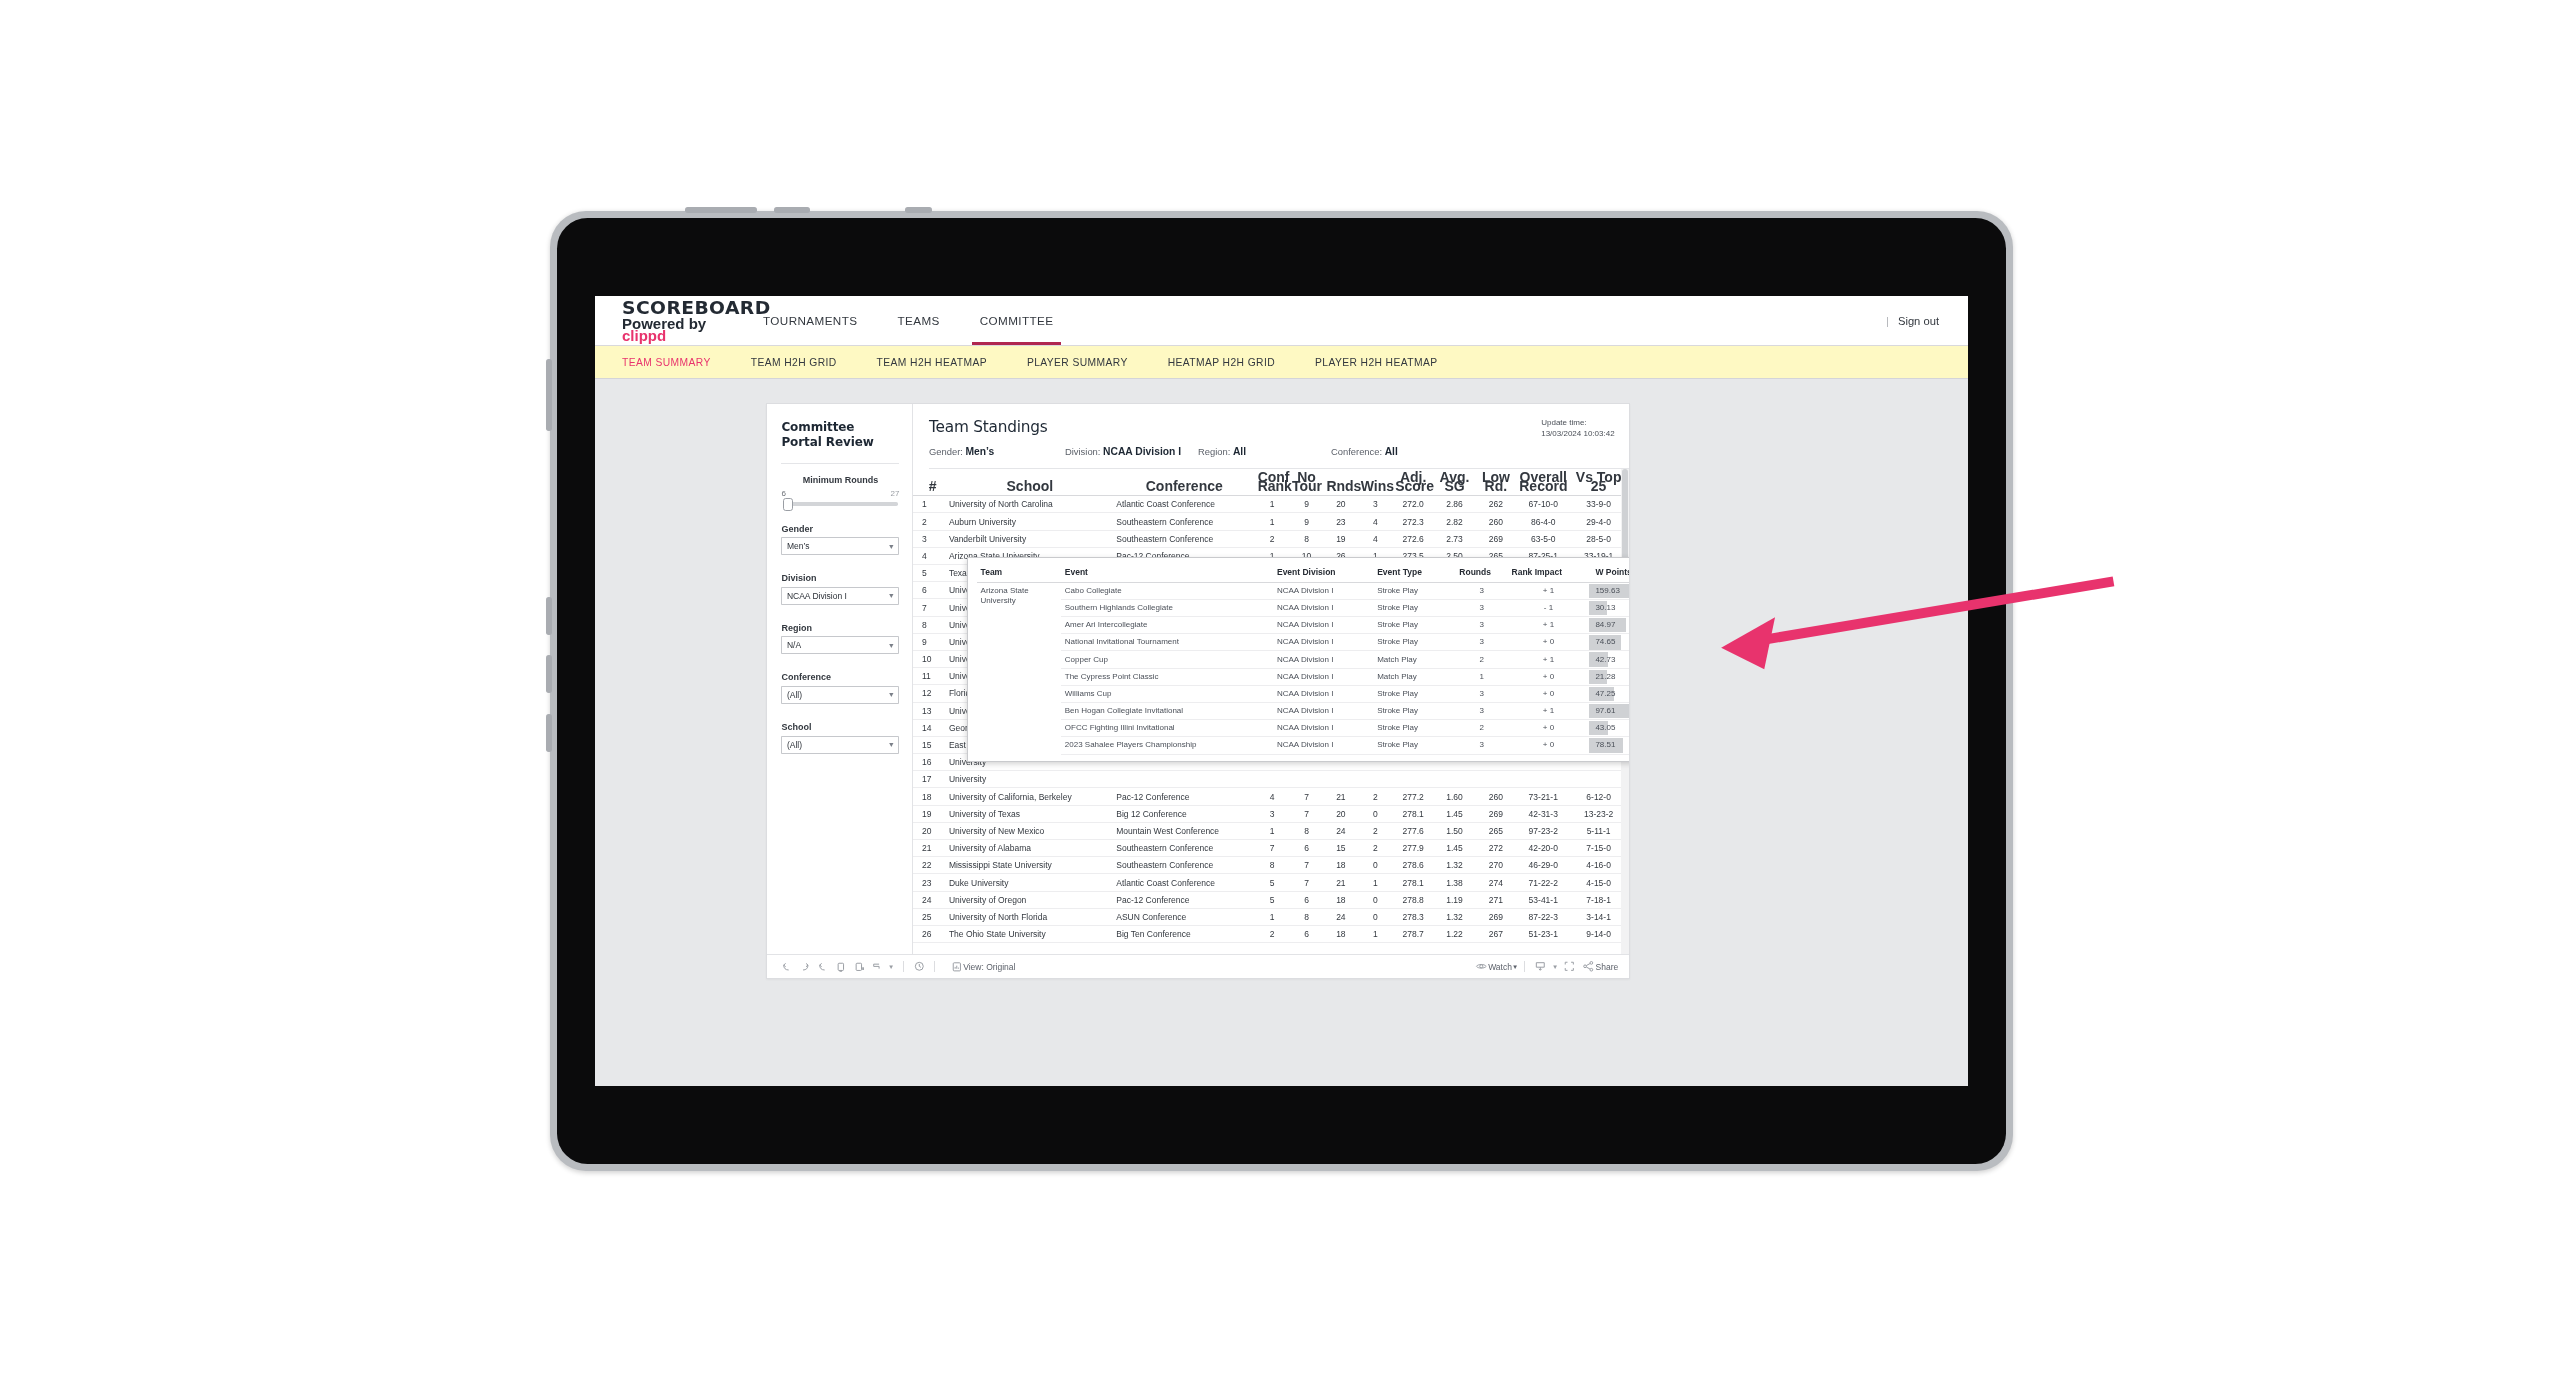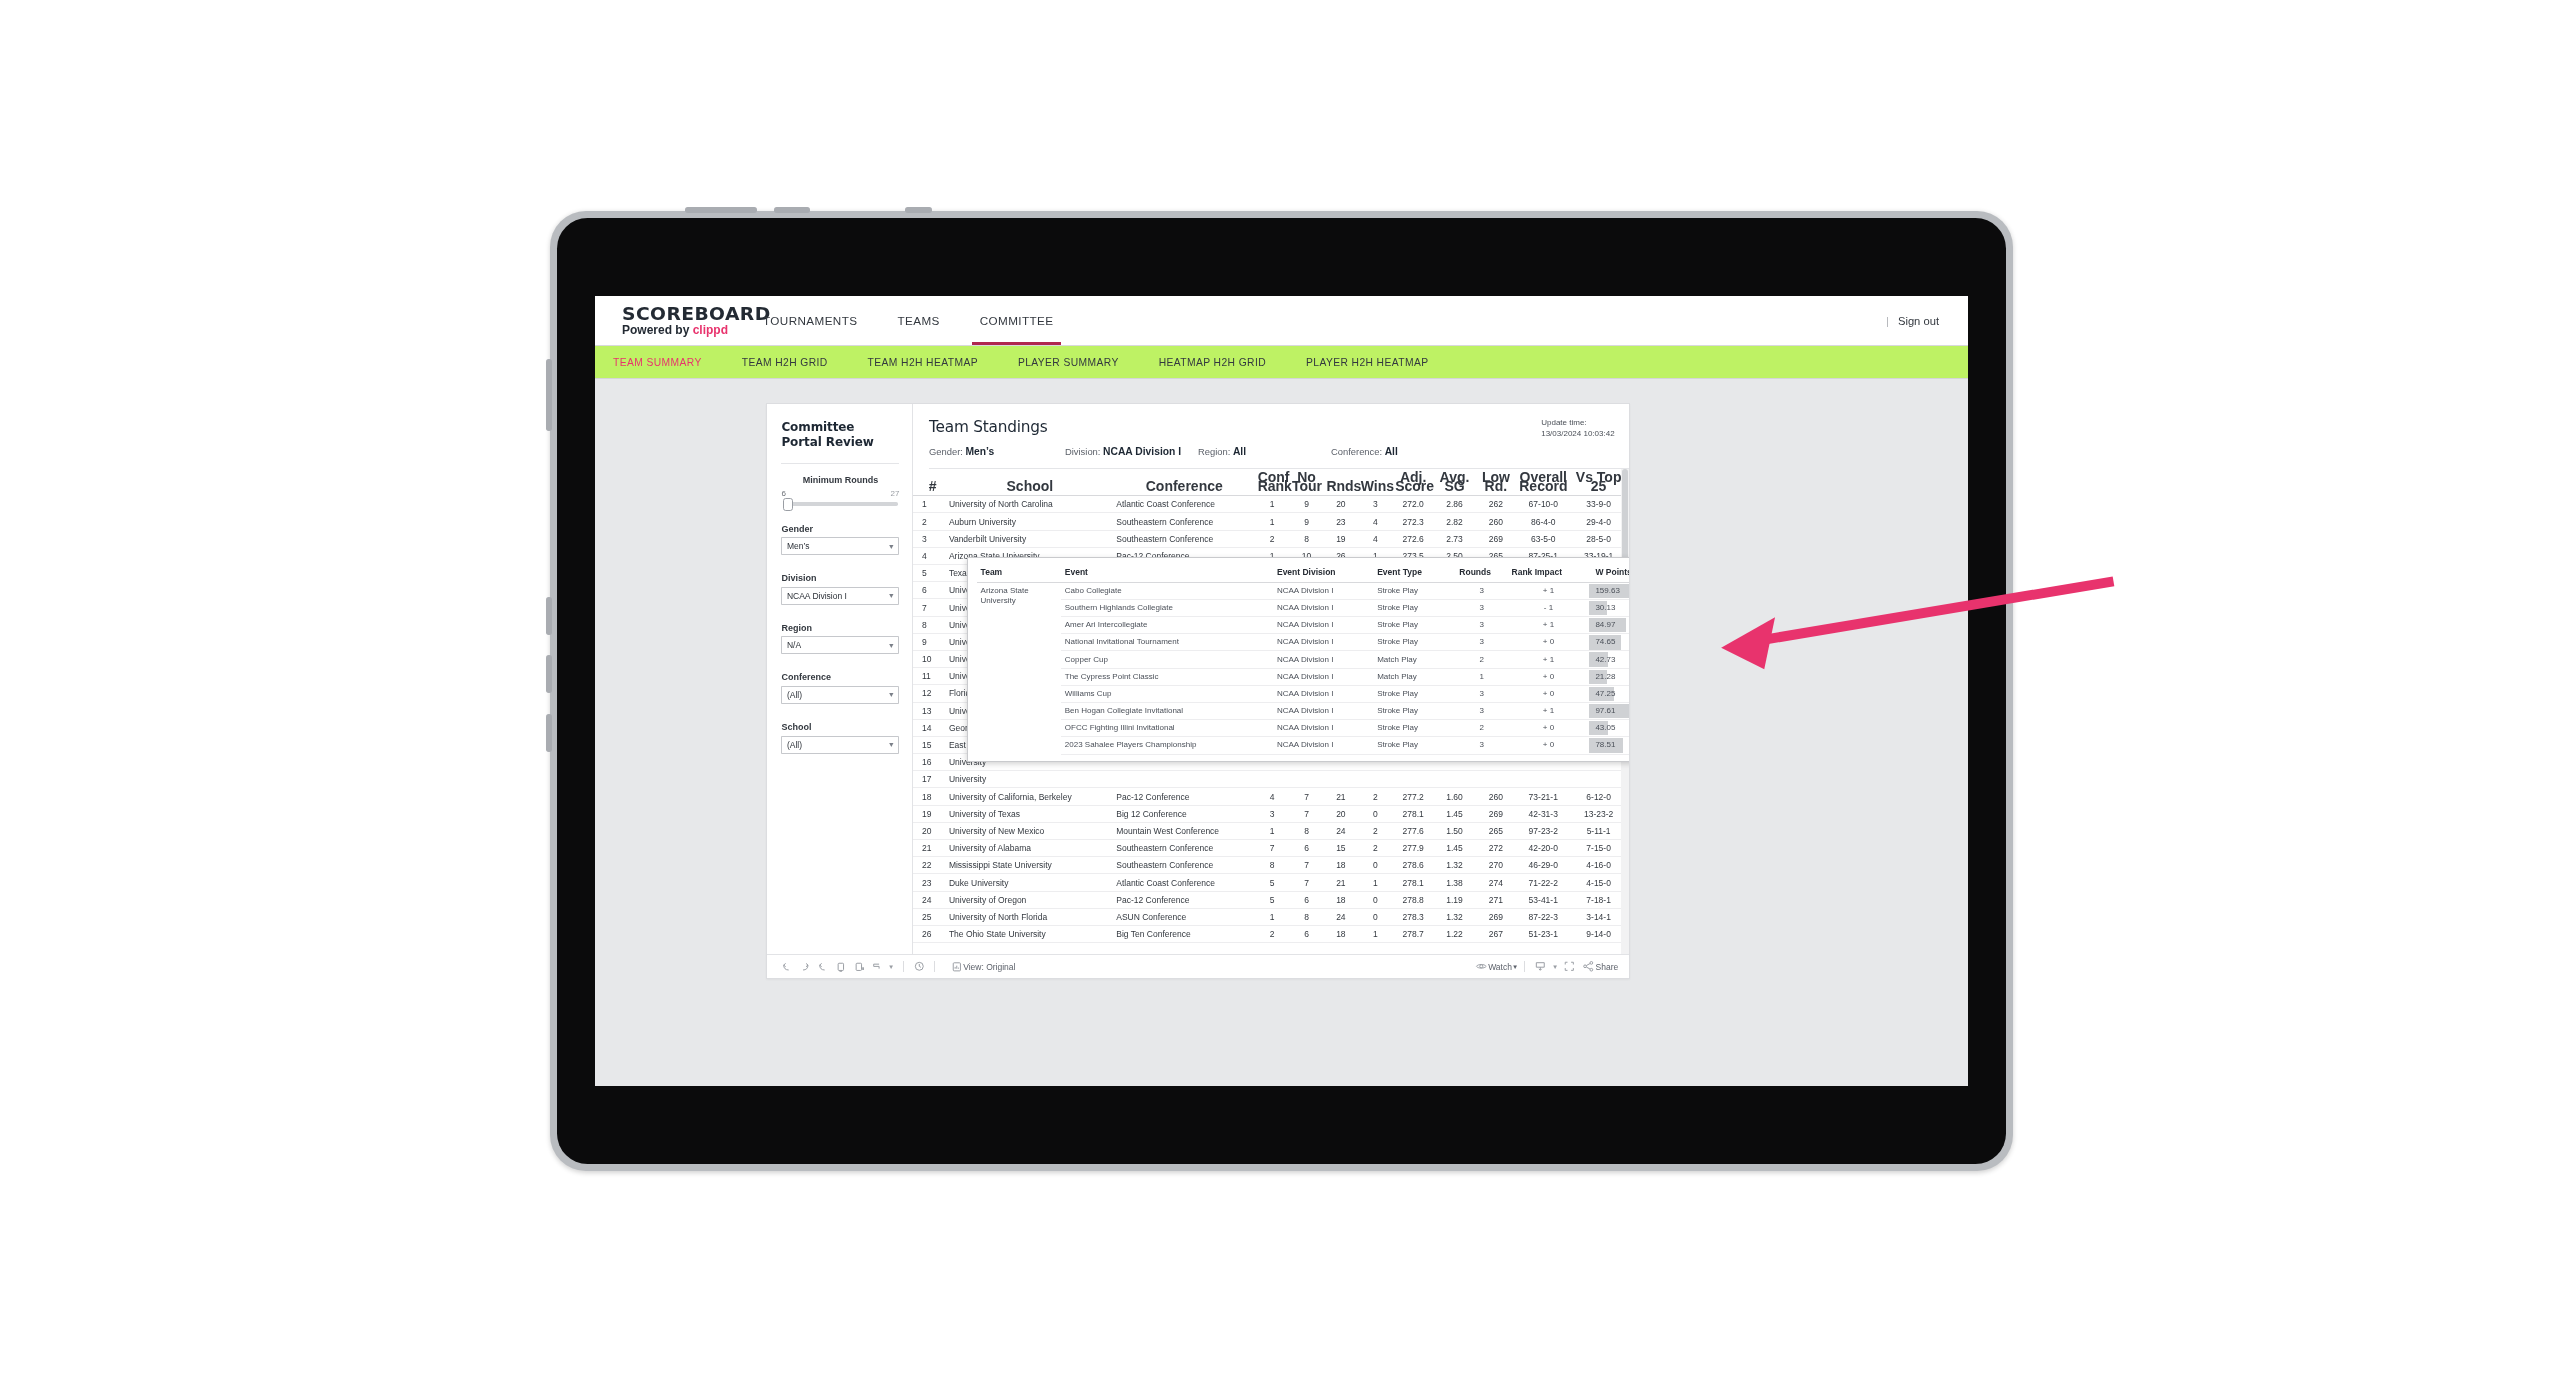--- a/index.html
+++ b/index.html
@@ -39,37 +39,37 @@
   .appbar{
     position:relative;height:49px;background:#ffffff;
     border-bottom:0.9px solid #d9d9dc;display:flex;align-items:center;
   }
   .brand{padding-left:27px;width:148px;box-sizing:border-box;}
   .brand-title{
     font-family:"DejaVu Sans", sans-serif;
     font-weight:700;font-size:18px;letter-spacing:0.4px;color:#232a33;
     line-height:19px;transform:scaleX(1.04);transform-origin:left;
   }
-  .brand-sub{font-size:12px;color:#232a33;line-height:12.6px;margin-top:0.9px;font-weight:600;}
+  .brand-sub{font-size:15px;color:#232a33;line-height:12.6px;margin-top:0.9px;font-weight:600;}
   .brand-sub b{color:#e8336d;font-weight:700;}
   .navmenu{display:flex;align-items:stretch;height:49px;}
   .navitem{
     display:flex;align-items:center;padding:0 20px;font-size:11.7px;
     letter-spacing:0.4px;color:#33383f;position:relative;cursor:pointer;
   }
   .navitem.active::after{
     content:"";position:absolute;left:12.6px;right:12.6px;bottom:0;height:2.7px;background:#b0274f;
   }
   .appbar-right{margin-left:auto;display:flex;align-items:center;padding-right:29px;gap:9px;}
   .divider-v{color:#b4b7bb;font-size:11.7px;}
   .signout{font-size:11.2px;color:#33383f;cursor:pointer;}
 
   .subnav{
-    height:32px;background:#bef264;border-bottom:0.9px solid #d4d5d8;
-    display:flex;align-items:center;padding-left:18px;gap:0px;
+    height:32px;background:#fef9c3;border-bottom:0.9px solid #d4d5d8;
+    display:flex;align-items:center;padding-left:27px;gap:0px;
   }
   .subitem{font-size:10.3px;letter-spacing:0.4px;color:#33383f;padding:0 20px 0 0;margin-right:20px;cursor:pointer;}
   .subitem.active{color:#e8336d;}
 
   
   .canvas{position:relative;width:100%;height:708px;background:#e7e8ea;}
   .viz{
     position:absolute;left:171px;top:24px;width:862px;height:574px;
     background:#ffffff;border:0.9px solid #dcdde0;display:flex;flex-direction:column;
     box-shadow:0 0.9px 1.8px rgba(0,0,0,.04);

